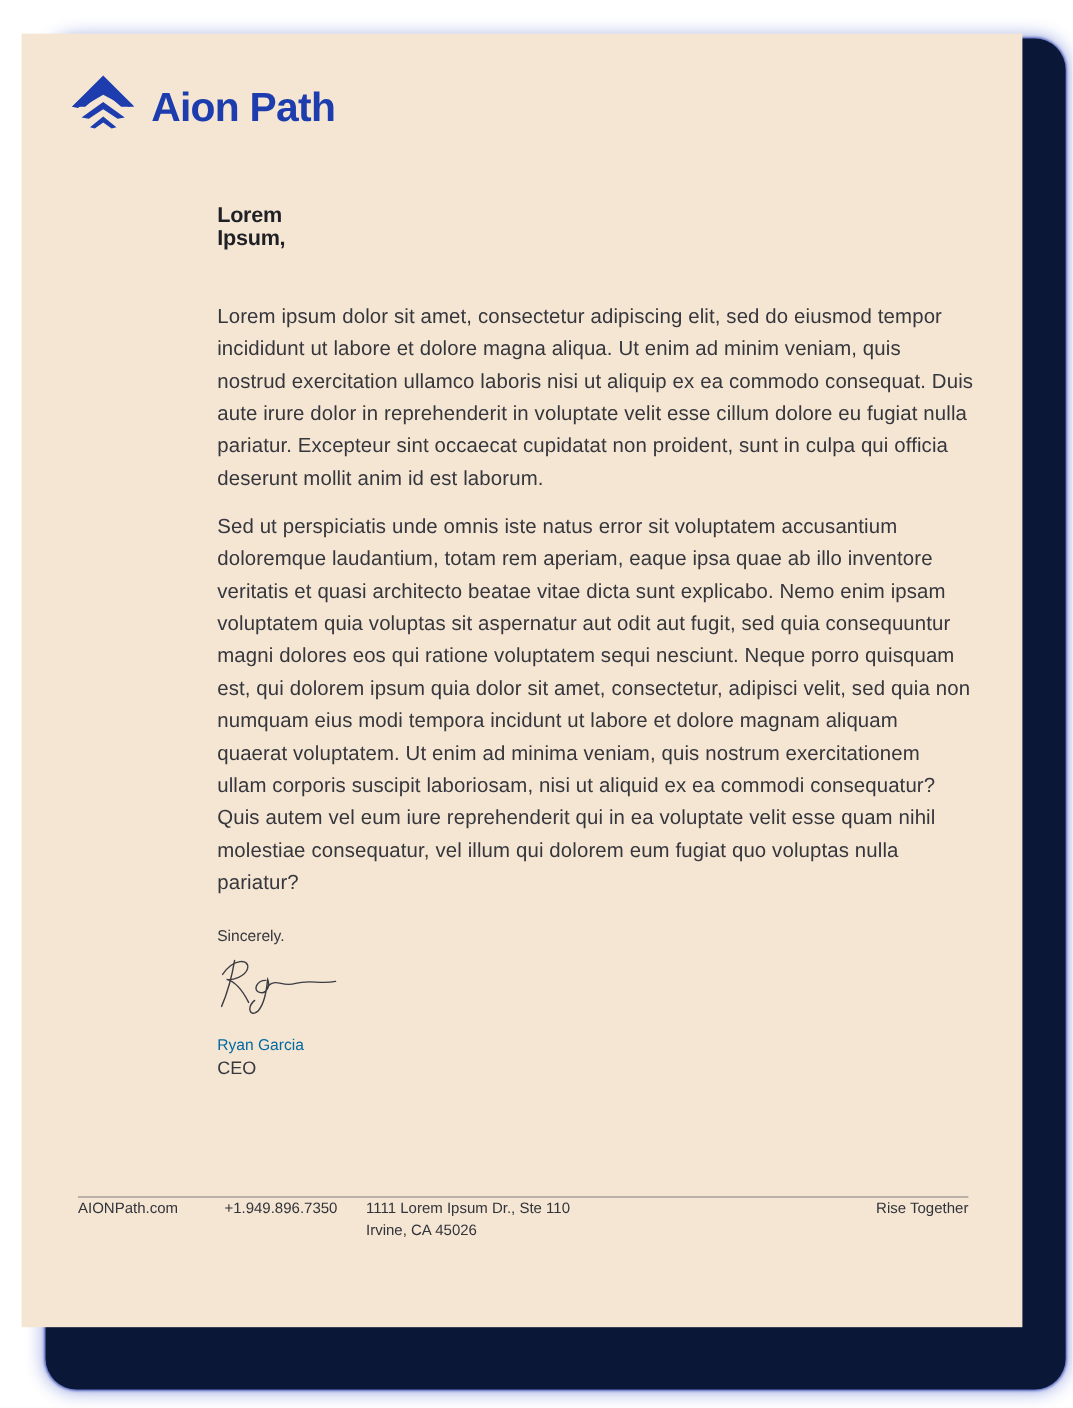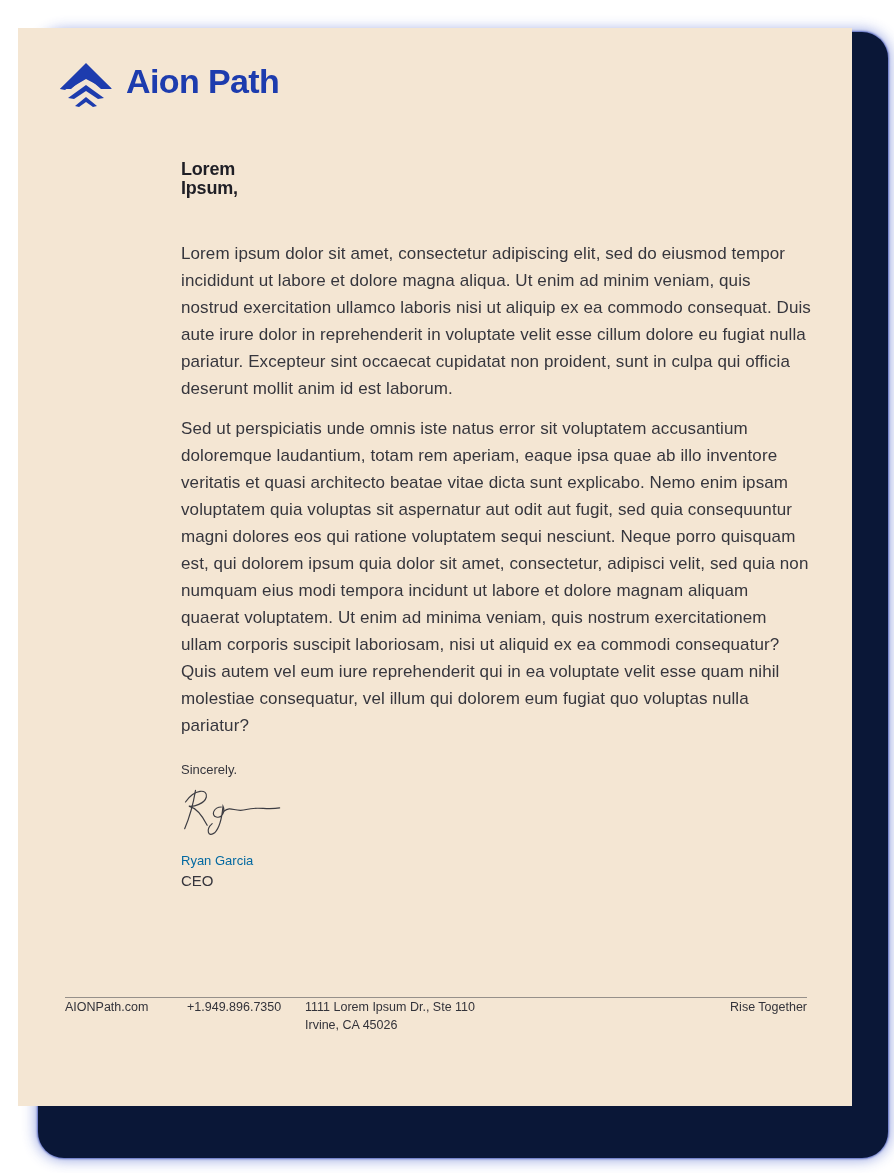--- a/index.html
+++ b/index.html
@@ -36,36 +36,36 @@
     height: 1078px;
     background: #f4e6d3;
   }
 
   
   .brand {
     position: absolute;
     left: 39px;
     top: 34px;
     display: flex;
-    align-items: flex-start;
+    align-items: flex-end;
     gap: 11px;
   }
   .brand-icon svg { display: block; }
   .brand-word {
     font-size: 34px;
     font-weight: 700;
     letter-spacing: -0.6px;
     color: #1d3cae;
   }
 
   
   .content {
     position: absolute;
     left: 163px;
-    top: 132px;
+    top: 142px;
     width: 630px;
   }
   .salutation {
     font-size: 18px;
     line-height: 19px;
     font-weight: 700;
     color: #1f1f26;
     letter-spacing: -0.2px;
     white-space: pre-line;
     margin-bottom: 42px;

